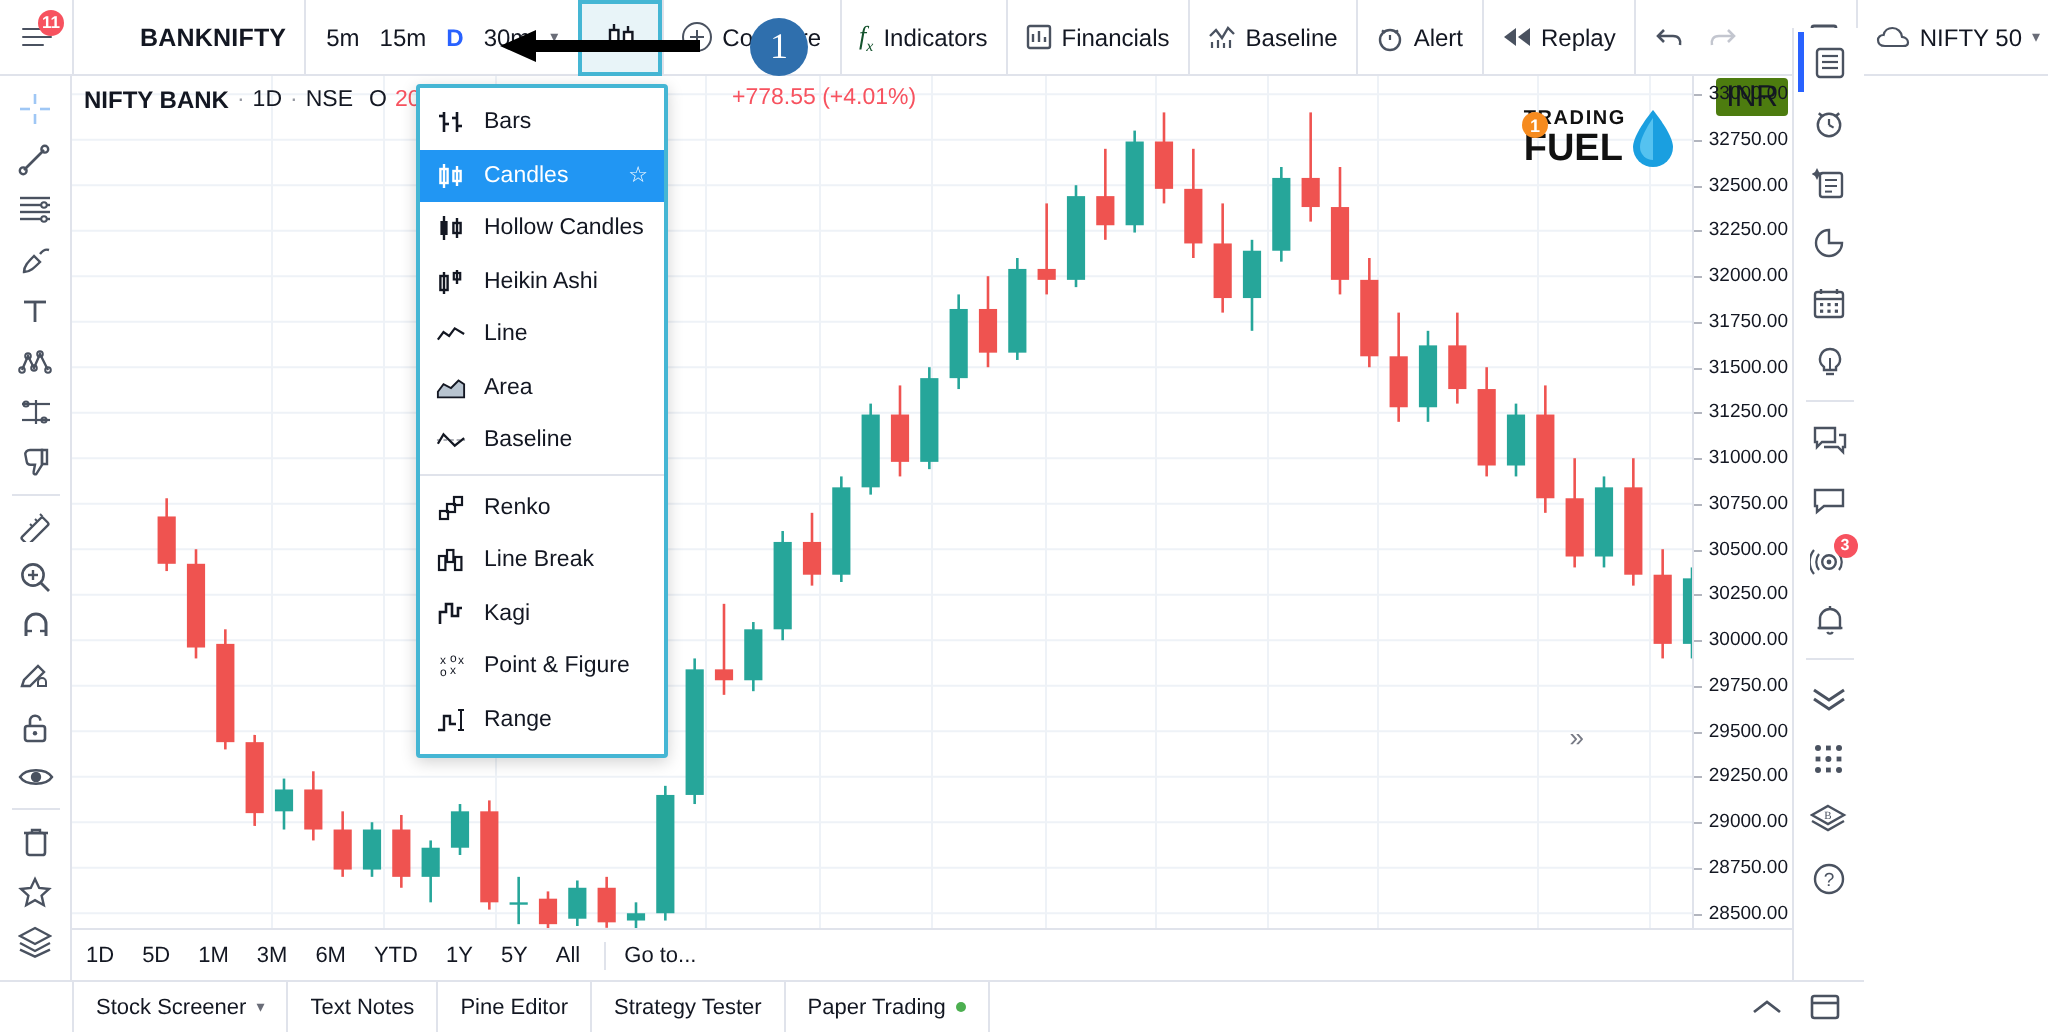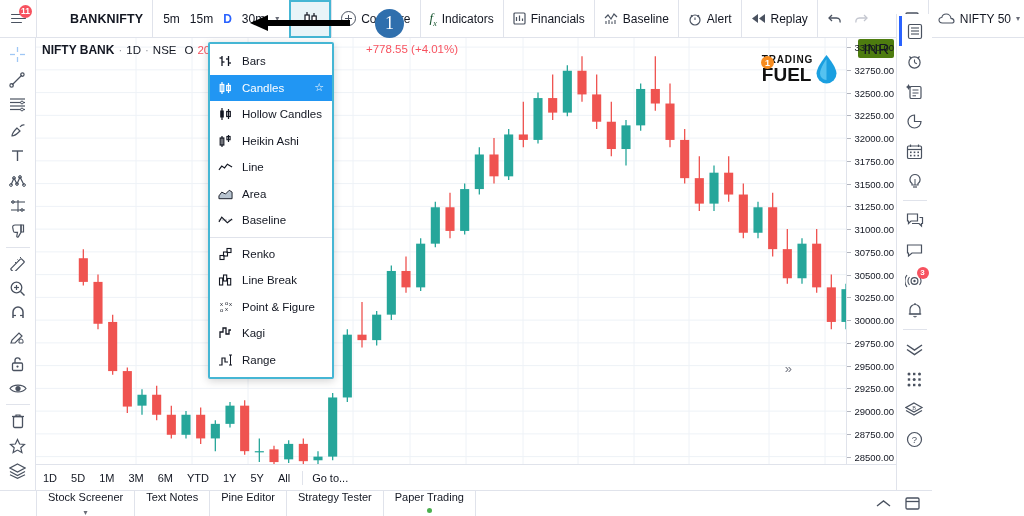--- a/index.html
+++ b/index.html
@@ -193,21 +193,21 @@
   .rb-right { margin-left: auto; display: flex; align-items: center; gap: 0; padding-right: 4px; }
   .clock { font-size: 11px; color: #131722; padding: 0 9px; }
   .sc { padding: 0 7px; font-size: 11px; color: #131722; cursor: pointer; }
   .bottom-bar {
     position: absolute; left: 0; right: 0; bottom: 0; height: 26px;
     border-top: 1px solid #e0e3eb; background: #fff;
     display: flex; align-items: center; font-size: 11px;
   }
   .bb-item {
     height: 26px; display: flex; align-items: center; gap: 5px;
-    padding: 0 11px; border-right: 1px solid #e0e3eb; cursor: pointer; color: #131722; flex-direction: column;
+    padding: 0 11px; border-right: 1px solid #e0e3eb; cursor: pointer; color: #131722;
   }
   .bb-item.first { border-left: 1px solid #e0e3eb; margin-left: 36px; }
   .green-dot { width: 5px; height: 5px; border-radius: 50%; background: #4caf50; }
   .bb-right { margin-left: auto; display: flex; align-items: center; gap: 14px; padding-right: 12px; }
   svg { display: block; }
 </style>
 </head>
 <body>
 
 <div class="app">
@@ -941,36 +941,36 @@
               <rect x="1.5" y="5" width="3.2" height="7" fill="none" stroke="#131722" stroke-width="1.1"></rect>
               <rect x="5.5" y="2" width="3.2" height="6" fill="none" stroke="#131722" stroke-width="1.1"></rect>
               <rect x="9.5" y="5.5" width="3.2" height="6.5" fill="none" stroke="#131722" stroke-width="1.1"></rect>
             </svg>
           </span>
           <span>Line Break</span>
         </div>
         <div class="dd-item">
           <span class="ic">
             <svg width="15" height="14" viewBox="0 0 15 14">
+              <polyline points="2,12 2,6 5,6 5,2 8,2 8,8 11,8 11,4 13,4" fill="none" stroke="#131722" stroke-width="1.3"></polyline>
+            </svg>
+          </span>
+          <span>Kagi</span>
+        </div>
+        <div class="dd-item">
+          <span class="ic">
+            <svg width="15" height="14" viewBox="0 0 15 14">
               <text x="2" y="6" font-size="6" fill="#131722" font-family="Liberation Sans, sans-serif">x</text>
               <text x="2" y="12" font-size="6" fill="#131722" font-family="Liberation Sans, sans-serif">o</text>
               <text x="7" y="5" font-size="6" fill="#131722" font-family="Liberation Sans, sans-serif">o</text>
               <text x="7" y="11" font-size="6" fill="#131722" font-family="Liberation Sans, sans-serif">x</text>
               <text x="11" y="6" font-size="6" fill="#131722" font-family="Liberation Sans, sans-serif">x</text>
             </svg>
           </span>
           <span>Point &amp; Figure</span>
-        </div>
-        <div class="dd-item">
-          <span class="ic">
-            <svg width="15" height="14" viewBox="0 0 15 14">
-              <polyline points="2,12 2,6 5,6 5,2 8,2 8,8 11,8 11,4 13,4" fill="none" stroke="#131722" stroke-width="1.3"></polyline>
-            </svg>
-          </span>
-          <span>Kagi</span>
         </div>
         <div class="dd-item">
           <span class="ic">
             <svg width="15" height="14" viewBox="0 0 15 14">
               <polyline points="1,12 4,12 4,5 7,5 7,9 10,9" fill="none" stroke="#131722" stroke-width="1.2"></polyline>
               <line x1="12.5" y1="2" x2="12.5" y2="12" stroke="#131722" stroke-width="1"></line>
               <line x1="11" y1="2" x2="14" y2="2" stroke="#131722" stroke-width="1"></line>
               <line x1="11" y1="12" x2="14" y2="12" stroke="#131722" stroke-width="1"></line>
             </svg>
           </span>

